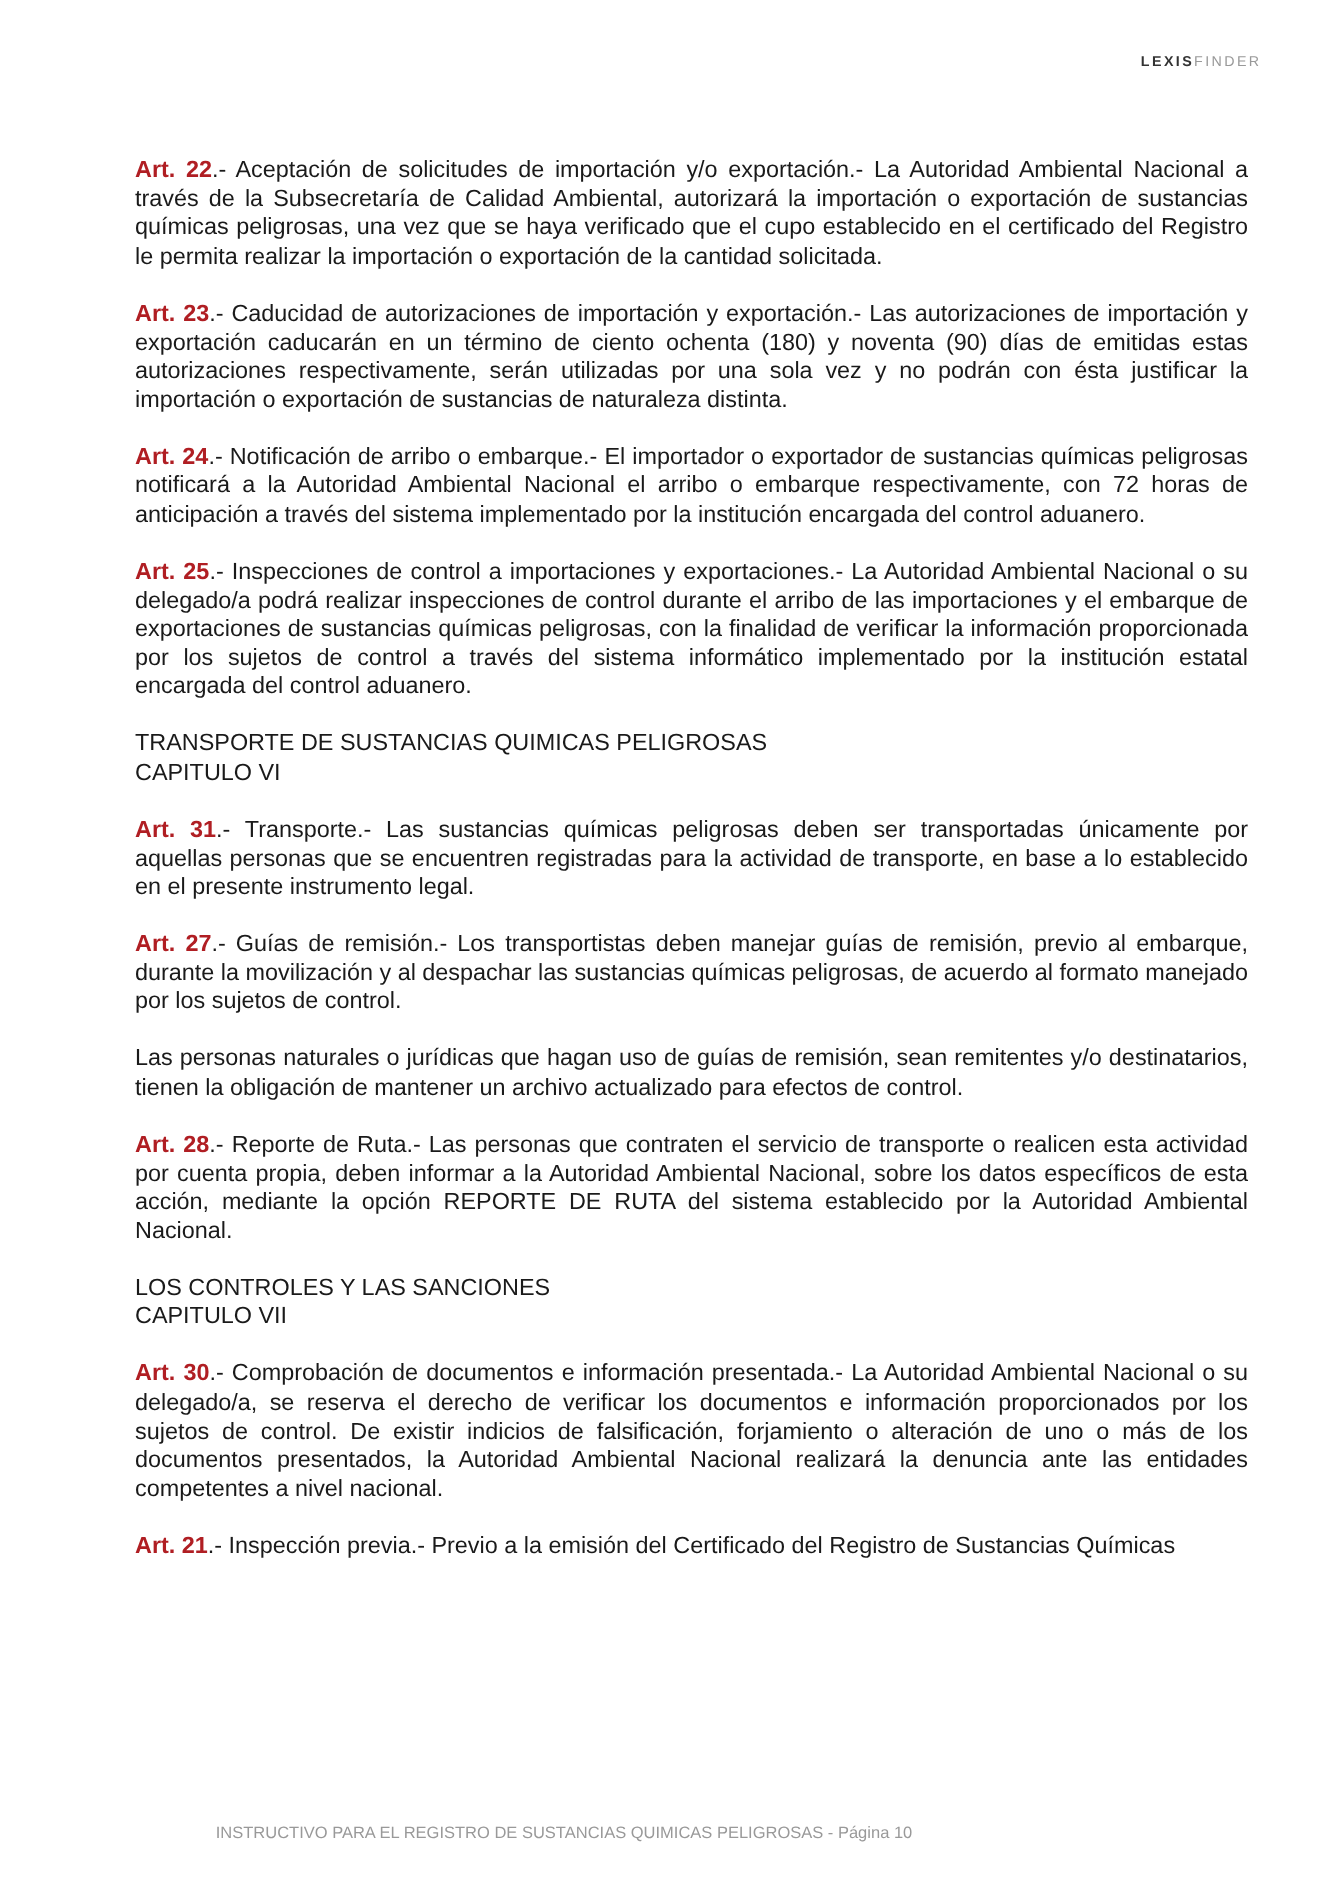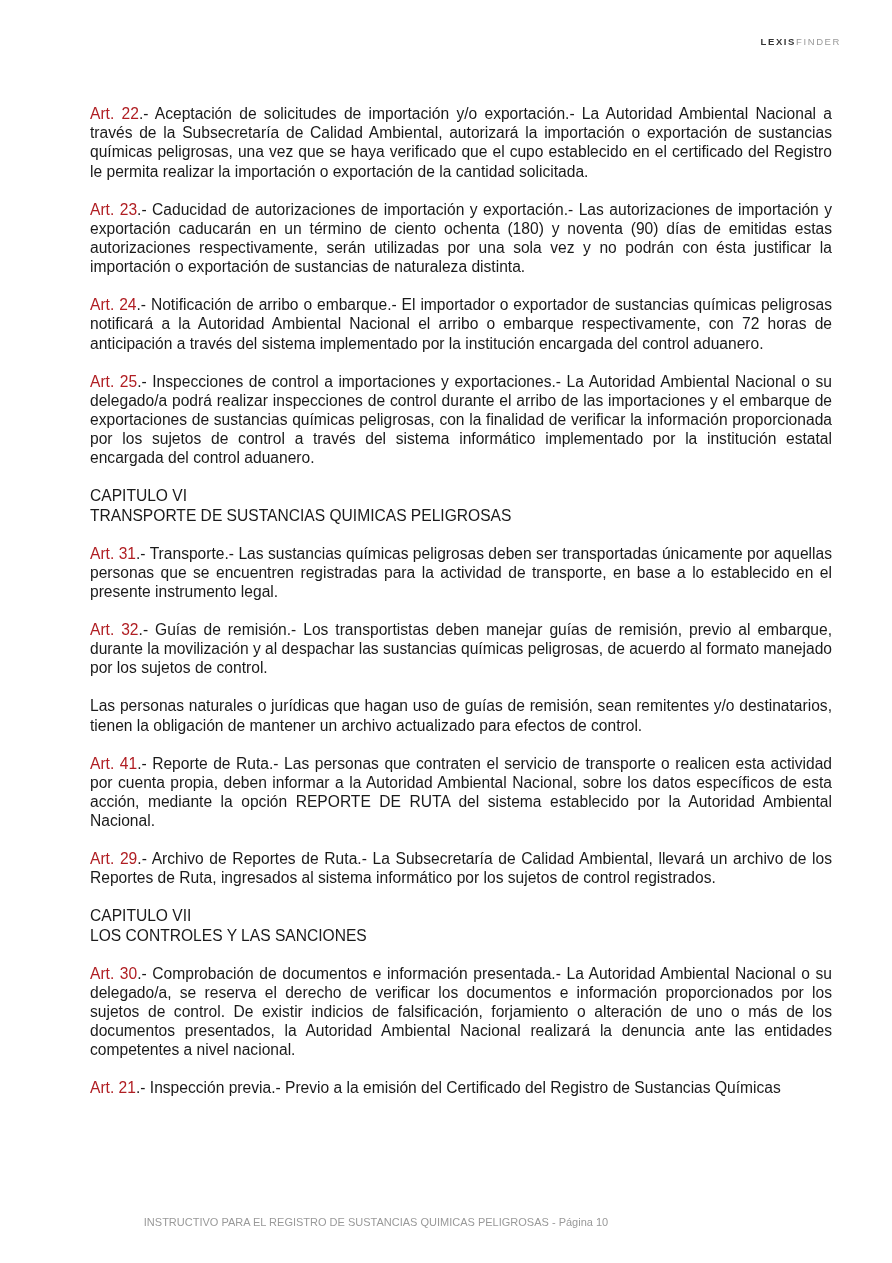--- a/index.html
+++ b/index.html
@@ -3,49 +3,48 @@
   <meta charset="utf-8">
   <style>
     html, body { margin: 0; padding: 0; background: #ffffff; }
     body { width: 892px; height: 1263px; position: relative; overflow: hidden;
       font-family: "Liberation Sans", sans-serif; color: #1a1a1a; }
     .brand { position: absolute; top: 36px; right: 51px; font-size: 9.5px; letter-spacing: 1.6px; }
     .brand .b1 { font-weight: bold; color: #333; }
     .brand .b2 { color: #999; }
     .content { position: absolute; top: 104px; left: 90px; width: 742px; }
     .para { font-size: 15.6px; line-height: 19.2px; text-align: justify; margin: 0 0 18.8px 0; }
-    .art { color: #b01e23; font-weight: normal; }
+    .art { color: #b01e23; font-weight: bold; }
     .chap { font-size: 15.6px; line-height: 19.2px; margin: 0 0 18.8px 0; }
     .footer { position: absolute; top: 1215px; left: 0; width: 752px; text-align: center;
       font-size: 11px; line-height: 14px; color: #999; }
   </style>
 </head>
 <body>
 
 <div class="brand">
   <span class="b1">LEXIS</span><span class="b2">FINDER</span>
 </div>
 
 <div class="content">
   <p class="para"><span class="art">Art. 22</span><span>.- Aceptación de solicitudes de importación y/o exportación.- La Autoridad Ambiental Nacional a través de la Subsecretaría de Calidad Ambiental, autorizará la importación o exportación de sustancias químicas peligrosas, una vez que se haya verificado que el cupo establecido en el certificado del Registro le permita realizar la importación o exportación de la cantidad solicitada.</span></p>
   <p class="para"><span class="art">Art. 23</span><span>.- Caducidad de autorizaciones de importación y exportación.- Las autorizaciones de importación y exportación caducarán en un término de ciento ochenta (180) y noventa (90) días de emitidas estas autorizaciones respectivamente, serán utilizadas por una sola vez y no podrán con ésta justificar la importación o exportación de sustancias de naturaleza distinta.</span></p>
   <p class="para"><span class="art">Art. 24</span><span>.- Notificación de arribo o embarque.- El importador o exportador de sustancias químicas peligrosas notificará a la Autoridad Ambiental Nacional el arribo o embarque respectivamente, con 72 horas de anticipación a través del sistema implementado por la institución encargada del control aduanero.</span></p>
   <p class="para"><span class="art">Art. 25</span><span>.- Inspecciones de control a importaciones y exportaciones.- La Autoridad Ambiental Nacional o su delegado/a podrá realizar inspecciones de control durante el arribo de las importaciones y el embarque de exportaciones de sustancias químicas peligrosas, con la finalidad de verificar la información proporcionada por los sujetos de control a través del sistema informático implementado por la institución estatal encargada del control aduanero.</span></p>
   <div class="chap">
+    <div>TRANSPORTE DE SUSTANCIAS QUIMICAS PELIGROSAS</div>
     <div>CAPITULO VI</div>
-    <div>TRANSPORTE DE SUSTANCIAS QUIMICAS PELIGROSAS</div>
   </div>
   <p class="para"><span class="art">Art. 31</span><span>.- Transporte.- Las sustancias químicas peligrosas deben ser transportadas únicamente por aquellas personas que se encuentren registradas para la actividad de transporte, en base a lo establecido en el presente instrumento legal.</span></p>
-  <p class="para"><span class="art">Art. 32</span><span>.- Guías de remisión.- Los transportistas deben manejar guías de remisión, previo al embarque, durante la movilización y al despachar las sustancias químicas peligrosas, de acuerdo al formato manejado por los sujetos de control.</span></p>
+  <p class="para"><span class="art">Art. 27</span><span>.- Guías de remisión.- Los transportistas deben manejar guías de remisión, previo al embarque, durante la movilización y al despachar las sustancias químicas peligrosas, de acuerdo al formato manejado por los sujetos de control.</span></p>
   <p class="para">Las personas naturales o jurídicas que hagan uso de guías de remisión, sean remitentes y/o destinatarios, tienen la obligación de mantener un archivo actualizado para efectos de control.</p>
-  <p class="para"><span class="art">Art. 41</span><span>.- Reporte de Ruta.- Las personas que contraten el servicio de transporte o realicen esta actividad por cuenta propia, deben informar a la Autoridad Ambiental Nacional, sobre los datos específicos de esta acción, mediante la opción REPORTE DE RUTA del sistema establecido por la Autoridad Ambiental Nacional.</span></p>
-  <p class="para"><span class="art">Art. 29</span><span>.- Archivo de Reportes de Ruta.- La Subsecretaría de Calidad Ambiental, llevará un archivo de los Reportes de Ruta, ingresados al sistema informático por los sujetos de control registrados.</span></p>
+  <p class="para"><span class="art">Art. 28</span><span>.- Reporte de Ruta.- Las personas que contraten el servicio de transporte o realicen esta actividad por cuenta propia, deben informar a la Autoridad Ambiental Nacional, sobre los datos específicos de esta acción, mediante la opción REPORTE DE RUTA del sistema establecido por la Autoridad Ambiental Nacional.</span></p>
   <div class="chap">
+    <div>LOS CONTROLES Y LAS SANCIONES</div>
     <div>CAPITULO VII</div>
-    <div>LOS CONTROLES Y LAS SANCIONES</div>
   </div>
   <p class="para"><span class="art">Art. 30</span><span>.- Comprobación de documentos e información presentada.- La Autoridad Ambiental Nacional o su delegado/a, se reserva el derecho de verificar los documentos e información proporcionados por los sujetos de control. De existir indicios de falsificación, forjamiento o alteración de uno o más de los documentos presentados, la Autoridad Ambiental Nacional realizará la denuncia ante las entidades competentes a nivel nacional.</span></p>
   <p class="para"><span class="art">Art. 21</span><span>.- Inspección previa.- Previo a la emisión del Certificado del Registro de Sustancias Químicas</span></p>
 </div>
 
 <div class="footer">
   <div>INSTRUCTIVO PARA EL REGISTRO DE SUSTANCIAS QUIMICAS PELIGROSAS - Página 10</div>
 </div>
 
 </body></html>

